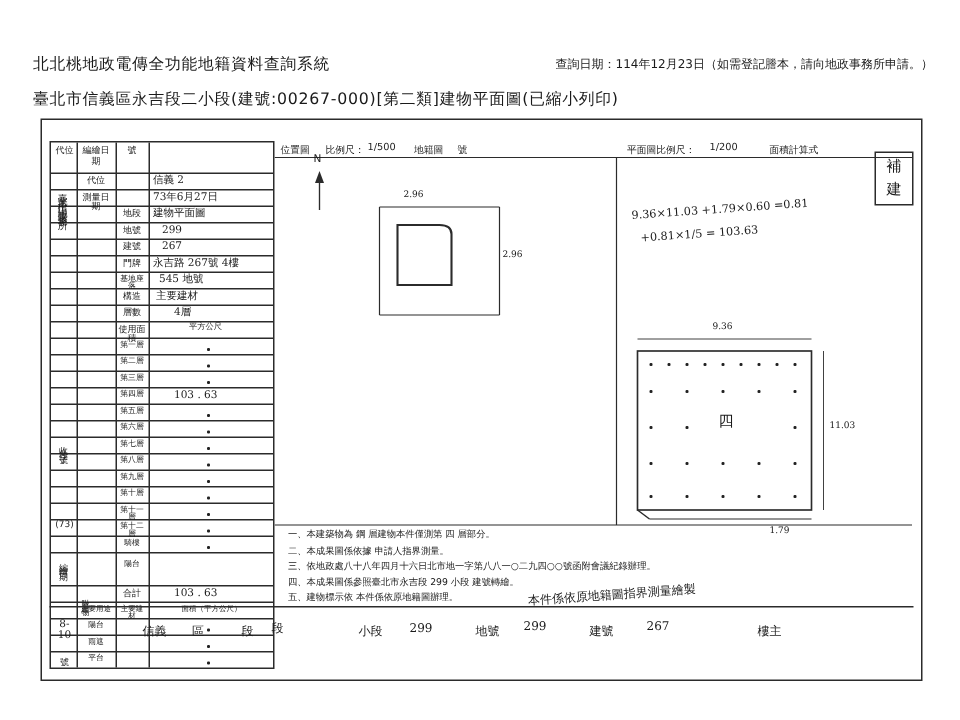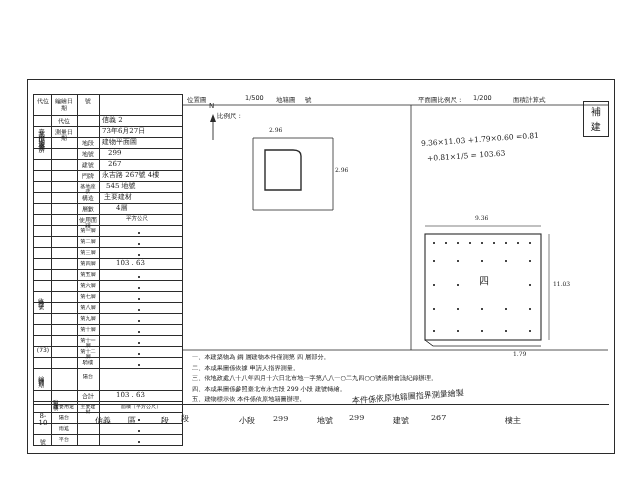--- a/index.html
+++ b/index.html
@@ -61,20 +61,25 @@
   
   .bottomstrip{position:absolute;left:33px;top:404px;width:576px;height:40px;border-top:1px solid #2b2b2b;}
   .bs-item{position:absolute;font-size:8px;}
   .slant{transform:rotate(-4deg);transform-origin:left center;}
 </style>
 </head>
 <body>
 
 <div class="page">
 
+  <div class="hdr">
+    <div class="hdr-line1">北北桃地政電傳全功能地籍資料查詢系統</div>
+    <div class="hdr-line2">臺北市信義區永吉段二小段(建號:00267-000)[第二類]建物平面圖(已縮小列印)</div>
+    <div class="hdr-right">查詢日期：114年12月23日（如需登記謄本，請向地政事務所申請。）</div>
+  </div>
 
   <div class="frame"></div>
 
 
   <div class="bujian">
     <div>補</div>
     <div>建</div>
   </div>
 
   <div class="ledger">
@@ -196,21 +201,21 @@
     <div class="dot" style="left:104px;top:258px"></div>
     <div class="dot" style="left:104px;top:269px"></div>
     <div class="dot" style="left:104px;top:324px"></div>
     <div class="dot" style="left:104px;top:335px"></div>
     <div class="dot" style="left:104px;top:346px"></div>
   </div>
 
   <div class="draw">
 
     <div class="scalebar" style="left:4px;top:2px">位置圖</div>
-    <div class="scalebar" style="left:34px;top:18px">比例尺：</div>
+    <div class="scalebar" style="left:34px;top:2px">比例尺：</div>
     <div class="scalebar" style="left:62px;top:0px">1/500</div>
     <div class="scalebar" style="left:93px;top:2px">地籍圖</div>
     <div class="scalebar" style="left:122px;top:2px">號</div>
 
     <div class="scalebar" style="left:235px;top:2px">平面圖比例尺：</div>
     <div class="scalebar" style="left:290px;top:0px">1/200</div>
     <div class="scalebar" style="left:330px;top:2px">面積計算式</div>
 
     <svg width="425" height="350" style="position:absolute;left:0;top:0">
       <line x1="0" y1="11" x2="425" y2="11" stroke="#2b2b2b" stroke-width="0.8"></line>

